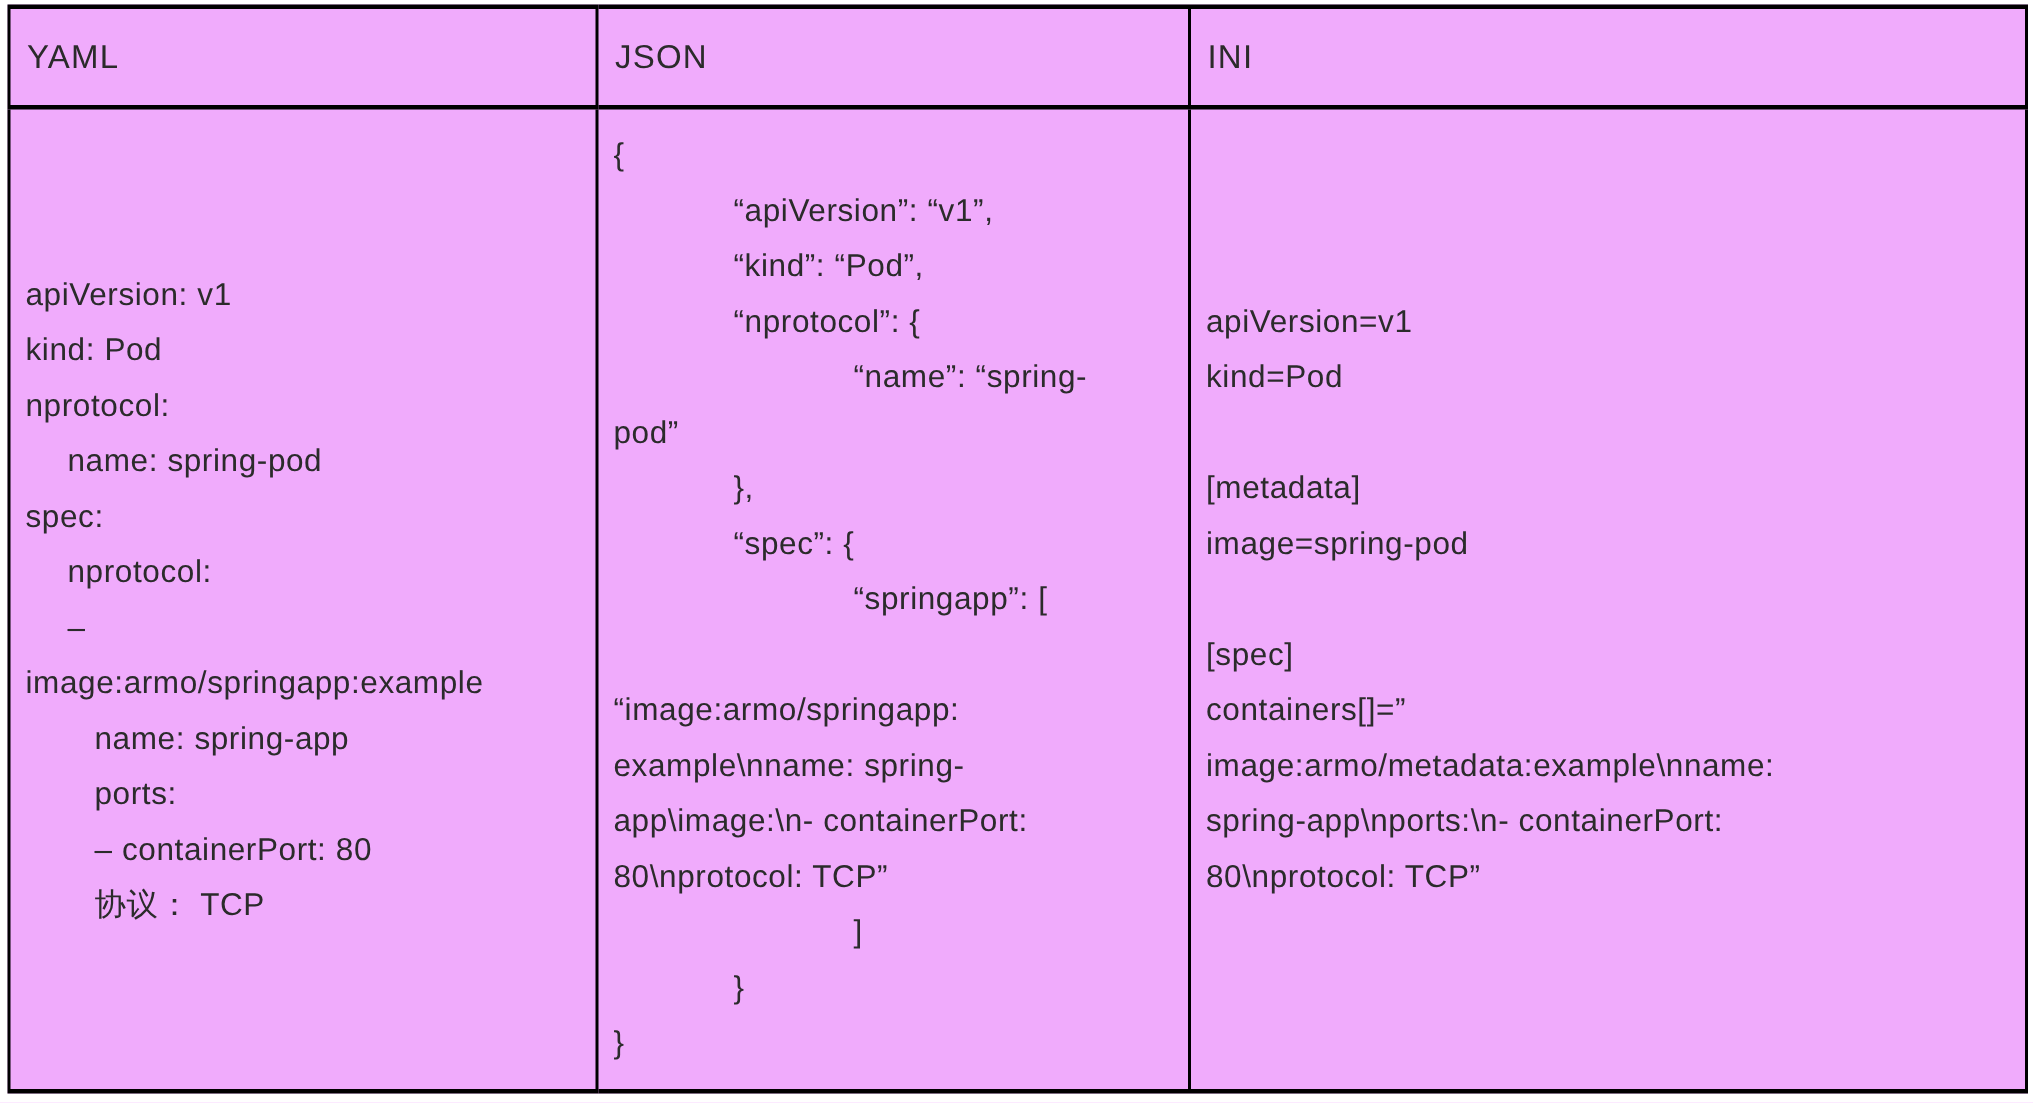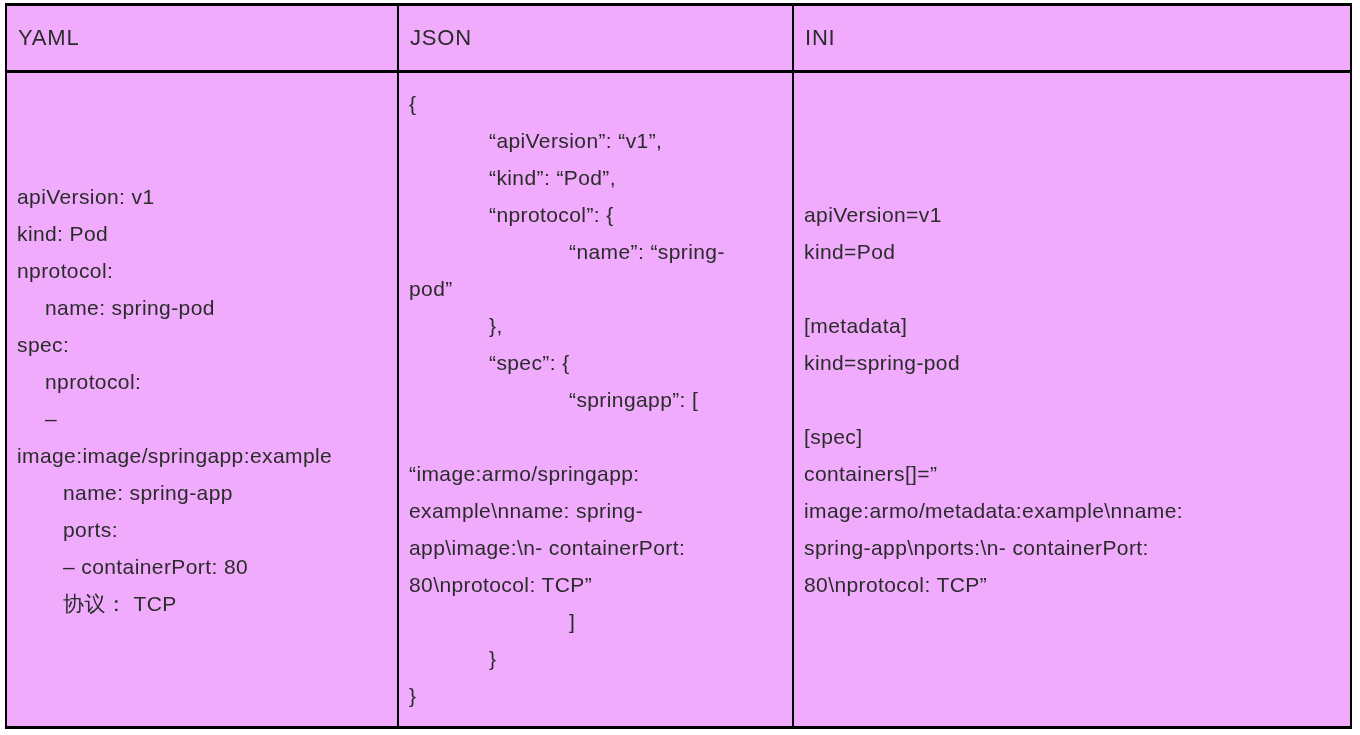--- a/index.html
+++ b/index.html
@@ -80,21 +80,21 @@
     <tr>
       <td class="col-yaml">
         <div class="code">
             <div class="line ind0">apiVersion: v1</div>
             <div class="line ind0">kind: Pod</div>
             <div class="line ind0">nprotocol:</div>
             <div class="line ind1">name: spring-pod</div>
             <div class="line ind0">spec:</div>
             <div class="line ind1">nprotocol:</div>
             <div class="line ind1">–</div>
-            <div class="line ind0">image:image/springapp:example</div>
+            <div class="line ind0">image:armo/springapp:example</div>
             <div class="line ind2">name: spring-app</div>
             <div class="line ind2">ports:</div>
             <div class="line ind2">– containerPort: 80</div>
             <div class="line ind2">协议： TCP</div>
           </div>
       </td>
       <td class="col-json">
         <div class="code">
             <div class="line ind0">{</div>
             <div class="line ind1">“apiVersion”: “v1”,</div>
@@ -114,21 +114,21 @@
             <div class="line ind1">}</div>
             <div class="line ind0">}</div>
           </div>
       </td>
       <td class="col-ini">
         <div class="code">
             <div class="line ind0">apiVersion=v1</div>
             <div class="line ind0">kind=Pod</div>
             <div class="line ind0">&nbsp;</div>
             <div class="line ind0">[metadata]</div>
-            <div class="line ind0">kind=spring-pod</div>
+            <div class="line ind0">image=spring-pod</div>
             <div class="line ind0">&nbsp;</div>
             <div class="line ind0">[spec]</div>
             <div class="line ind0">containers[]=”</div>
             <div class="line ind0">image:armo/metadata:example\nname:</div>
             <div class="line ind0">spring-app\nports:\n- containerPort:</div>
             <div class="line ind0">80\nprotocol: TCP”</div>
           </div>
       </td>
     </tr>
   </tbody>

